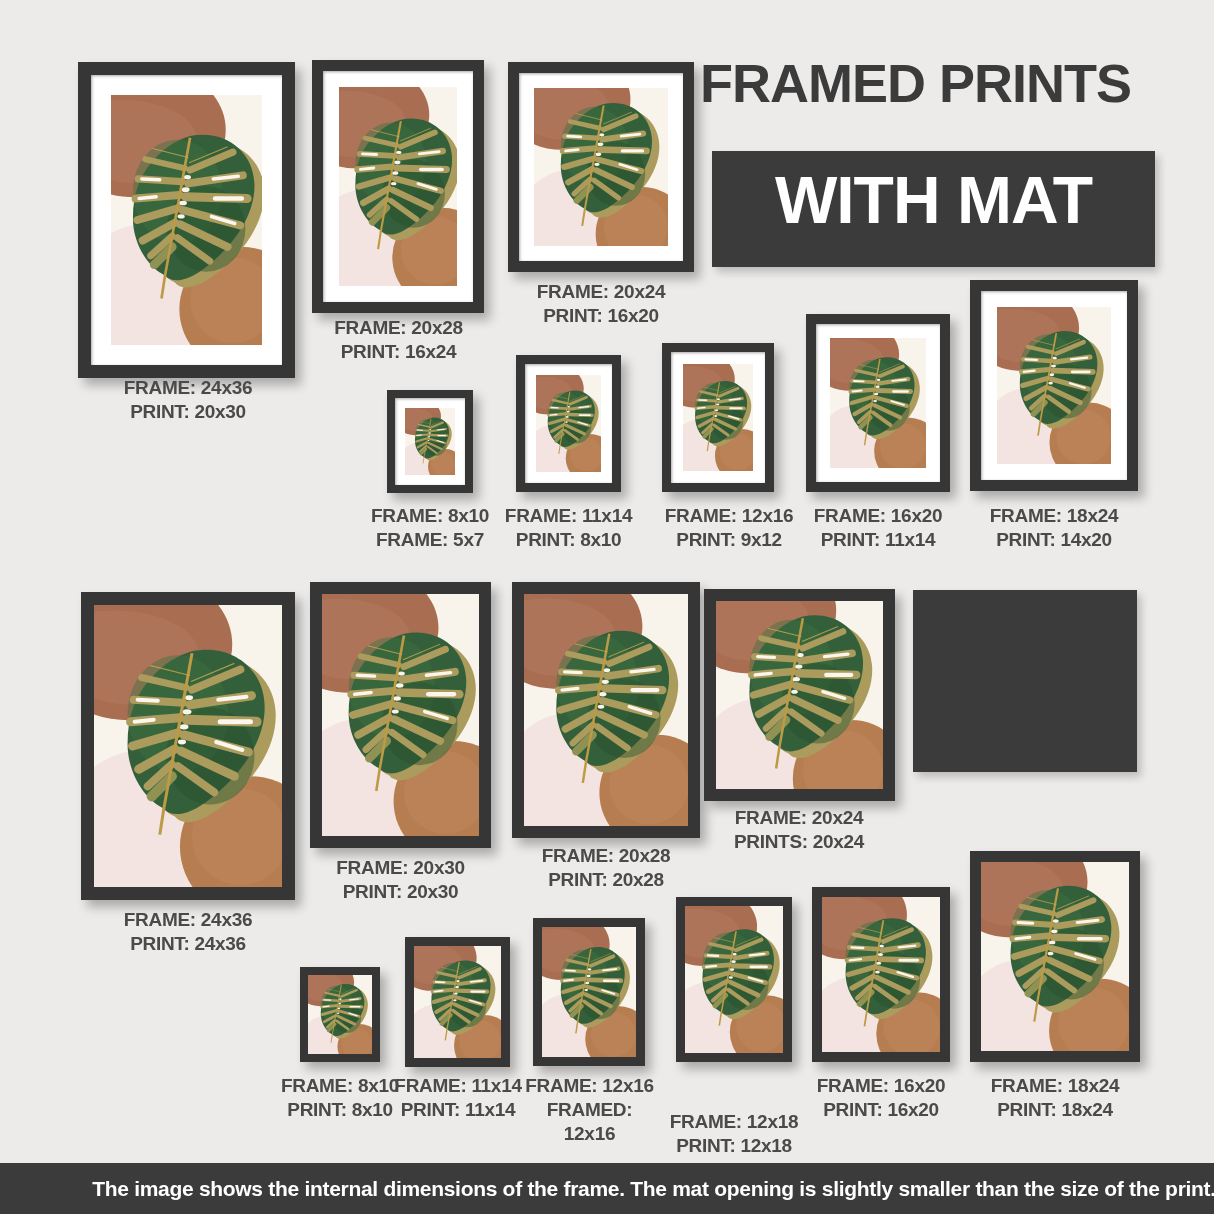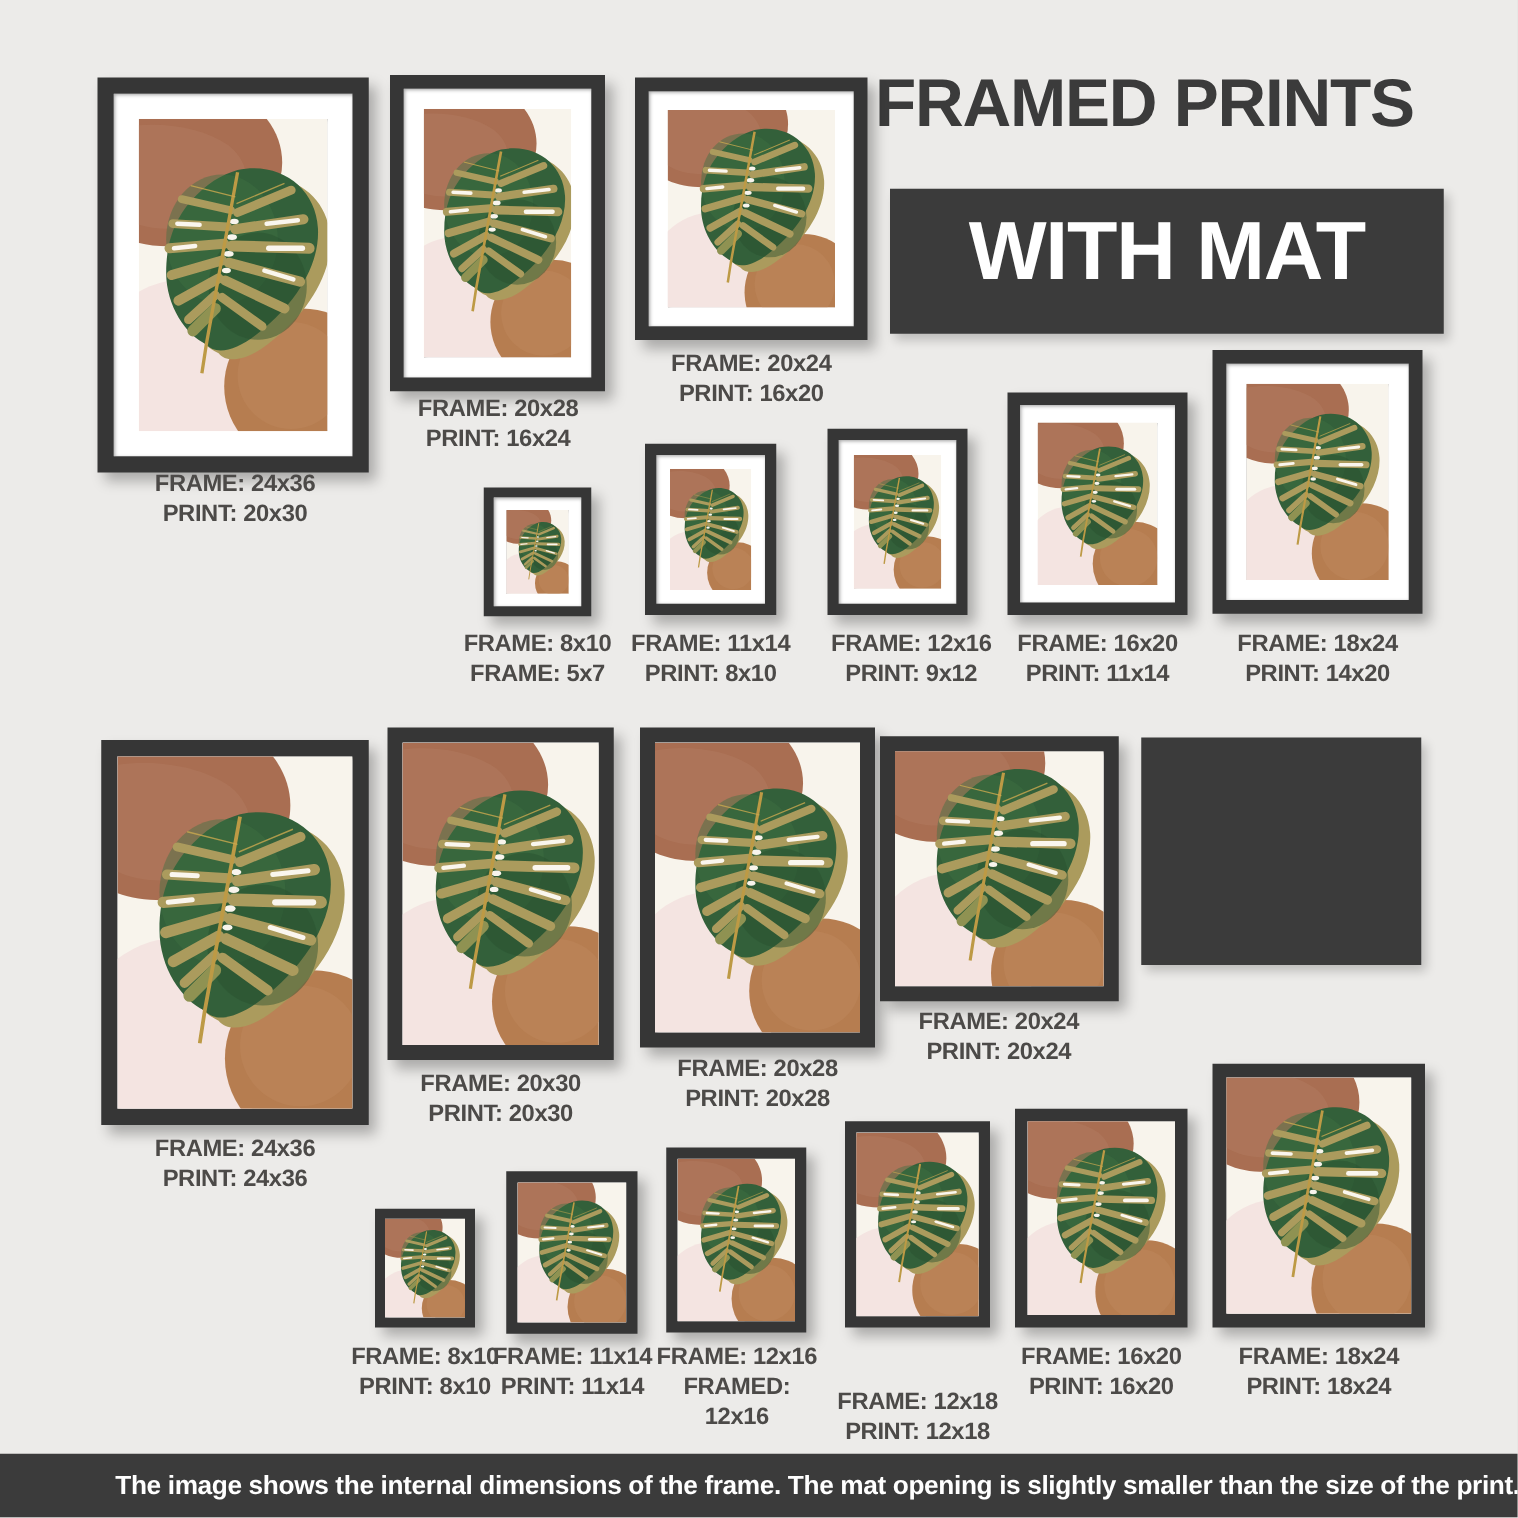--- a/index.html
+++ b/index.html
@@ -251,21 +251,21 @@
     <div class="inner">
       <div class="art">
           <svg viewBox="0 0 200 280" preserveAspectRatio="xMidYMid slice">
             <use href="#artg"></use>
           </svg>
         </div>
     </div>
   </div>
   <div class="flabel" style="left:688px;top:806px;width:222px">
     <div>FRAME: 20x24</div>
-    <div>PRINT: 20x24</div>
+    <div>PRINTS: 20x24</div>
   </div>
 
   <div class="frame" style="left:300px;top:967px;width:80px;height:95px;--bw:8px;--mat:0px">
     <div class="inner">
       <div class="art">
           <svg viewBox="0 0 200 280" preserveAspectRatio="xMidYMid slice">
             <use href="#artg"></use>
           </svg>
         </div>
     </div>

